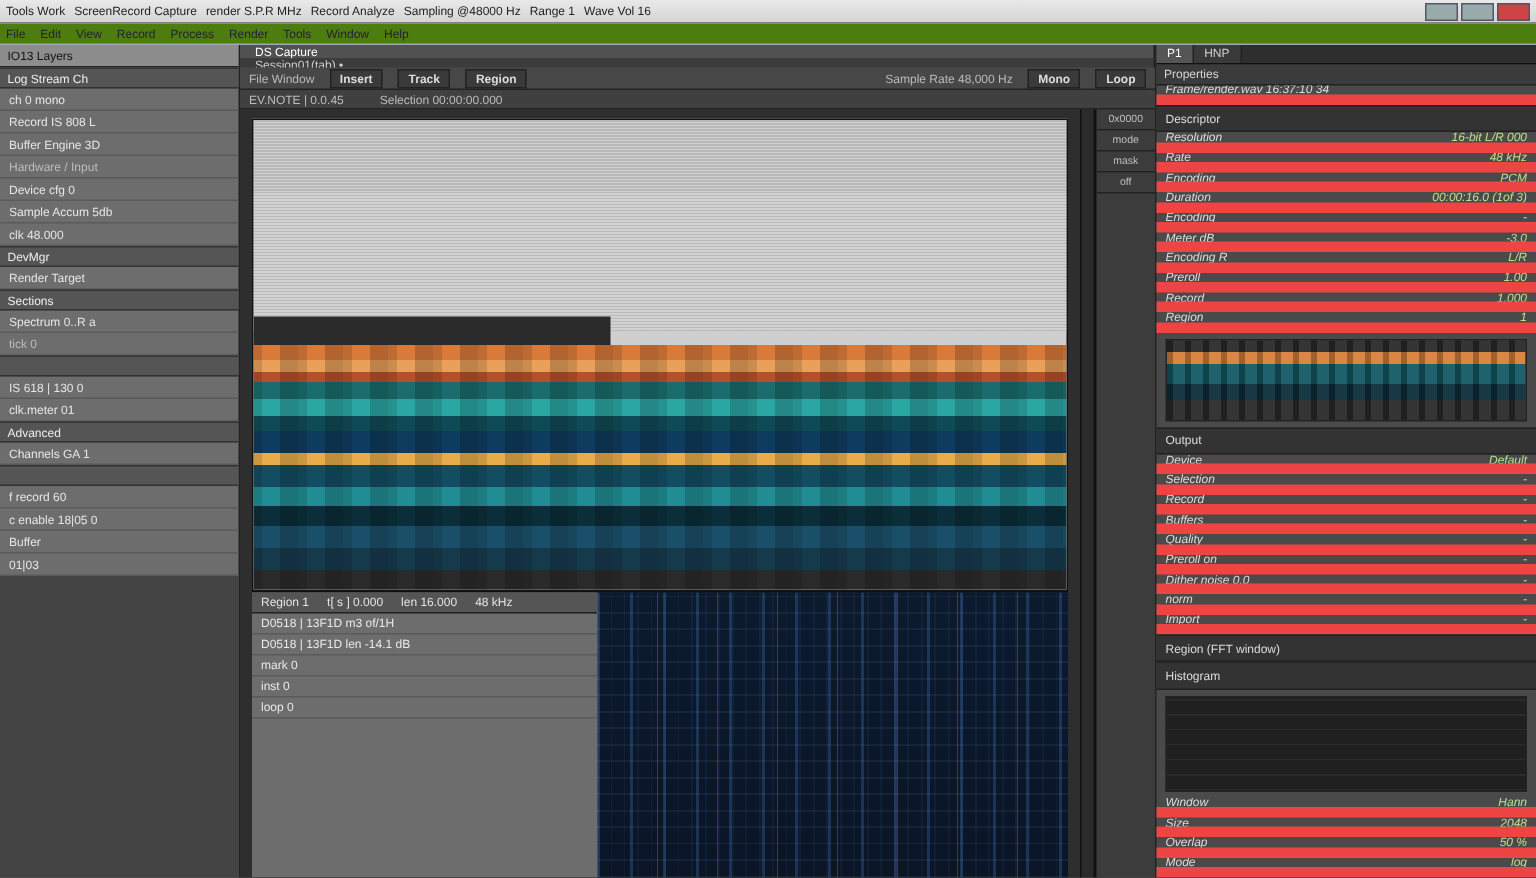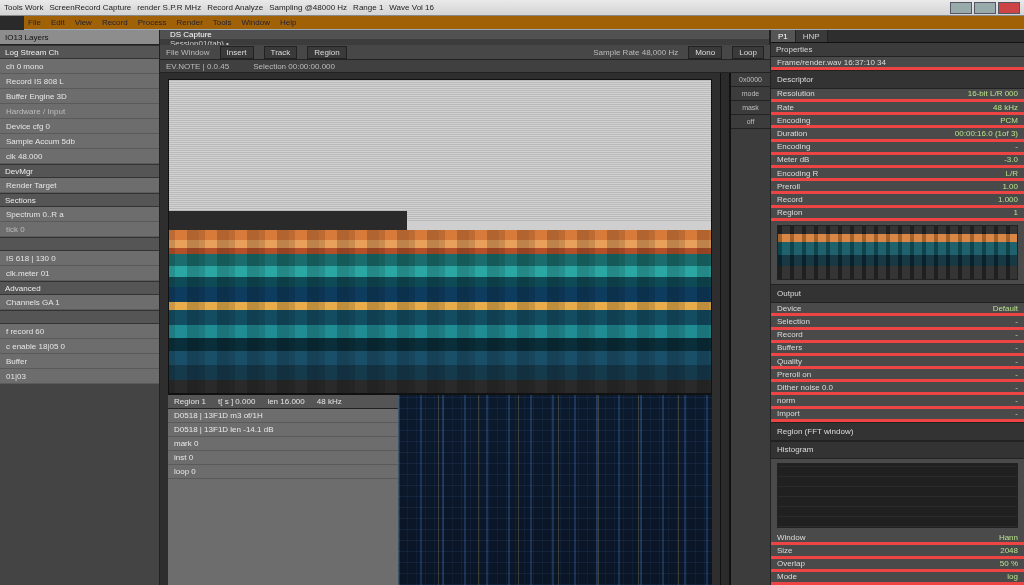--- a/index.html
+++ b/index.html
@@ -1,21 +1,21 @@
 <!DOCTYPE html>
 <html><head>
 <meta charset="utf-8">
 <style>
   * { margin: 0; padding: 0; box-sizing: border-box; font-family: "Segoe UI", Arial, sans-serif; }
   html, body { width: 1024px; height: 585px; overflow: hidden; background: #2a2a2a; color: #ccc; font-size: 9px; }
   .root { display: flex; flex-direction: column; width: 100%; height: 100%; }
 
   
   .titlebar { height: 16px; background: linear-gradient(#e9e9e9,#d4d4d4); color:#222; display:flex; align-items:center; padding:0 4px; gap:6px; border-bottom:1px solid #888; font-size:8px; white-space:nowrap; overflow:hidden; }
-  .menubar { height: 14px; background:#a16207; color:#223; display:flex; align-items:center; padding:0 4px; gap:10px; border-bottom:1px solid #9ab; font-size:8px; white-space:nowrap; overflow:hidden;margin-left:24px; }
+  .menubar { height: 14px; background:#4d7c0f; color:#223; display:flex; align-items:center; padding:0 4px; gap:10px; border-bottom:1px solid #9ab; font-size:8px; white-space:nowrap; overflow:hidden; }
   .menubar span, .titlebar span { flex: 0 0 auto; }
   .sysbtns { margin-left:auto; display:flex; gap:2px; }
   .sysbtn { width:22px; height:12px; background:#9aa; border:1px solid #556; }
   .sysbtn.red { background:#c44; }
 
   
   .body { flex:1; display:flex; min-height:0; }
   .left { width:160px; background:#6d6d6d; display:flex; flex-direction:column; border-right:1px solid #222; }
   .center { flex:1; display:flex; flex-direction:column; min-width:0; background:#3b3b3b; }
   .right { width:254px; background:#4a4a4a; display:flex; flex-direction:column; border-left:1px solid #222; }
@@ -26,21 +26,21 @@
   .lgroup { display:flex; flex-direction:column; }
   .litem { height:15px; display:flex; align-items:center; padding:0 6px; color:#e6e6e6; font-size:8px; border-bottom:1px solid #5a5a5a; white-space:nowrap; overflow:hidden; }
   .litem.dim { color:#bdbdbd; }
   .sect-title { height:14px; background:#555; color:#eee; padding-left:5px; display:flex; align-items:center; font-size:8px; border-top:1px solid #333; border-bottom:1px solid #333; }
 
   
   .tabstrip { height:15px; background:#2f2f2f; display:flex; align-items:stretch; border-bottom:1px solid #111;flex-direction:column; }
   .tab { padding:0 10px; display:flex; align-items:center; background:#3c3c3c; color:#cfcfcf; border-right:1px solid #222; font-size:8px; }
   .tab.active { background:#515151; color:#fff; }
   .toolbar { height:15px; background:#474747; display:flex; align-items:center; gap:10px; padding:0 6px; border-bottom:1px solid #222; }
-  .toolbar .btn, .btn { padding:1px 6px; background:#3a3a3a; border:1px solid #222; color:#ddd; font-size:8px; display:inline-flex; align-items:center; }
+  .toolbar .btn, .btn { padding:1px 6px; background:#3a3a3a; border:1px solid #222; color:#ddd; font-size:8px; display:inline-flex; align-items:center;font-weight:bold; }
   .toolbar .txt { color:#bbb; font-size:8px; }
   .substrip { height:13px; background:#404040; display:flex; align-items:center; gap:24px; padding:0 6px; border-bottom:1px solid #222; font-size:8px; color:#bcbcbc; white-space:nowrap; overflow:hidden; }
 
   .viewport-wrap { flex:1; display:flex; min-height:0; }
   .cvsframe { flex:1; background:#2e2e2e; padding:6px 8px 0 8px; display:flex; flex-direction:column; min-width:0; }
   .cvs { flex:0 0 315px; background:#cfcfcf; position:relative; border:1px solid #111; overflow:hidden; }
   
   .cvs .dither { position:absolute; inset:0 0 55% 0;
     background-image: repeating-linear-gradient(0deg,#b9b9b9 0 1px,#d2d2d2 1px 2px),
                       repeating-linear-gradient(90deg,rgba(0,0,0,.08) 0 1px, transparent 1px 2px);
@@ -82,21 +82,21 @@
       repeating-linear-gradient(90deg, rgba(80,150,255,.35) 0 2px, transparent 2px 22px),
       repeating-linear-gradient(90deg, rgba(240,200,90,.35) 0 1px, transparent 1px 40px);
     mix-blend-mode:screen; opacity:.6;
   }
   .console-head { height:14px; background:#555; color:#e4e4e4; font-size:8px; padding:0 6px; display:flex; align-items:center; gap:12px; border-bottom:1px solid #222; }
 
   
   .rtabs { height:14px; background:#2e2e2e; display:flex; border-bottom:1px solid #111; }
   .rtab { flex:0 0 auto; padding:0 7px; display:flex; align-items:center; color:#cfcfcf; background:#3a3a3a; border-right:1px solid #222; font-size:8px;text-align:right; }
   .rtab.active { background:#555; color:#fff; }
-  .propline { height:14px; display:flex; align-items:center; padding:0 6px; color:#dcdcdc; font-size:8px; border-bottom:3px solid #ef4444; white-space:nowrap; overflow:hidden; gap:6px; }
+  .propline { height:14px; display:flex; align-items:center; padding:0 6px; color:#dcdcdc; font-size:8px; border-bottom:7px solid #ef4444; white-space:nowrap; overflow:hidden; gap:6px;font-style:italic; }
   .propline .v { color:#b7e08d; margin-left:auto; }
   .thumb { height:60px; margin:4px 6px; border:1px solid #222;
     background:
       linear-gradient(180deg,#2a2a2a 0 15%, #d8803a 15% 30%, #135a66 30% 55%, #0c2e3a 55% 75%, #2a2a2a 75% 100%);
     position:relative;
   }
   .thumb::after{ content:""; position:absolute; inset:0;
     background:repeating-linear-gradient(90deg, rgba(0,0,0,.25) 0 4px, rgba(255,255,255,.05) 4px 12px);
   }
   .histo { height:70px; margin:4px 6px; border:1px solid #222; background:#202020; position:relative; }

